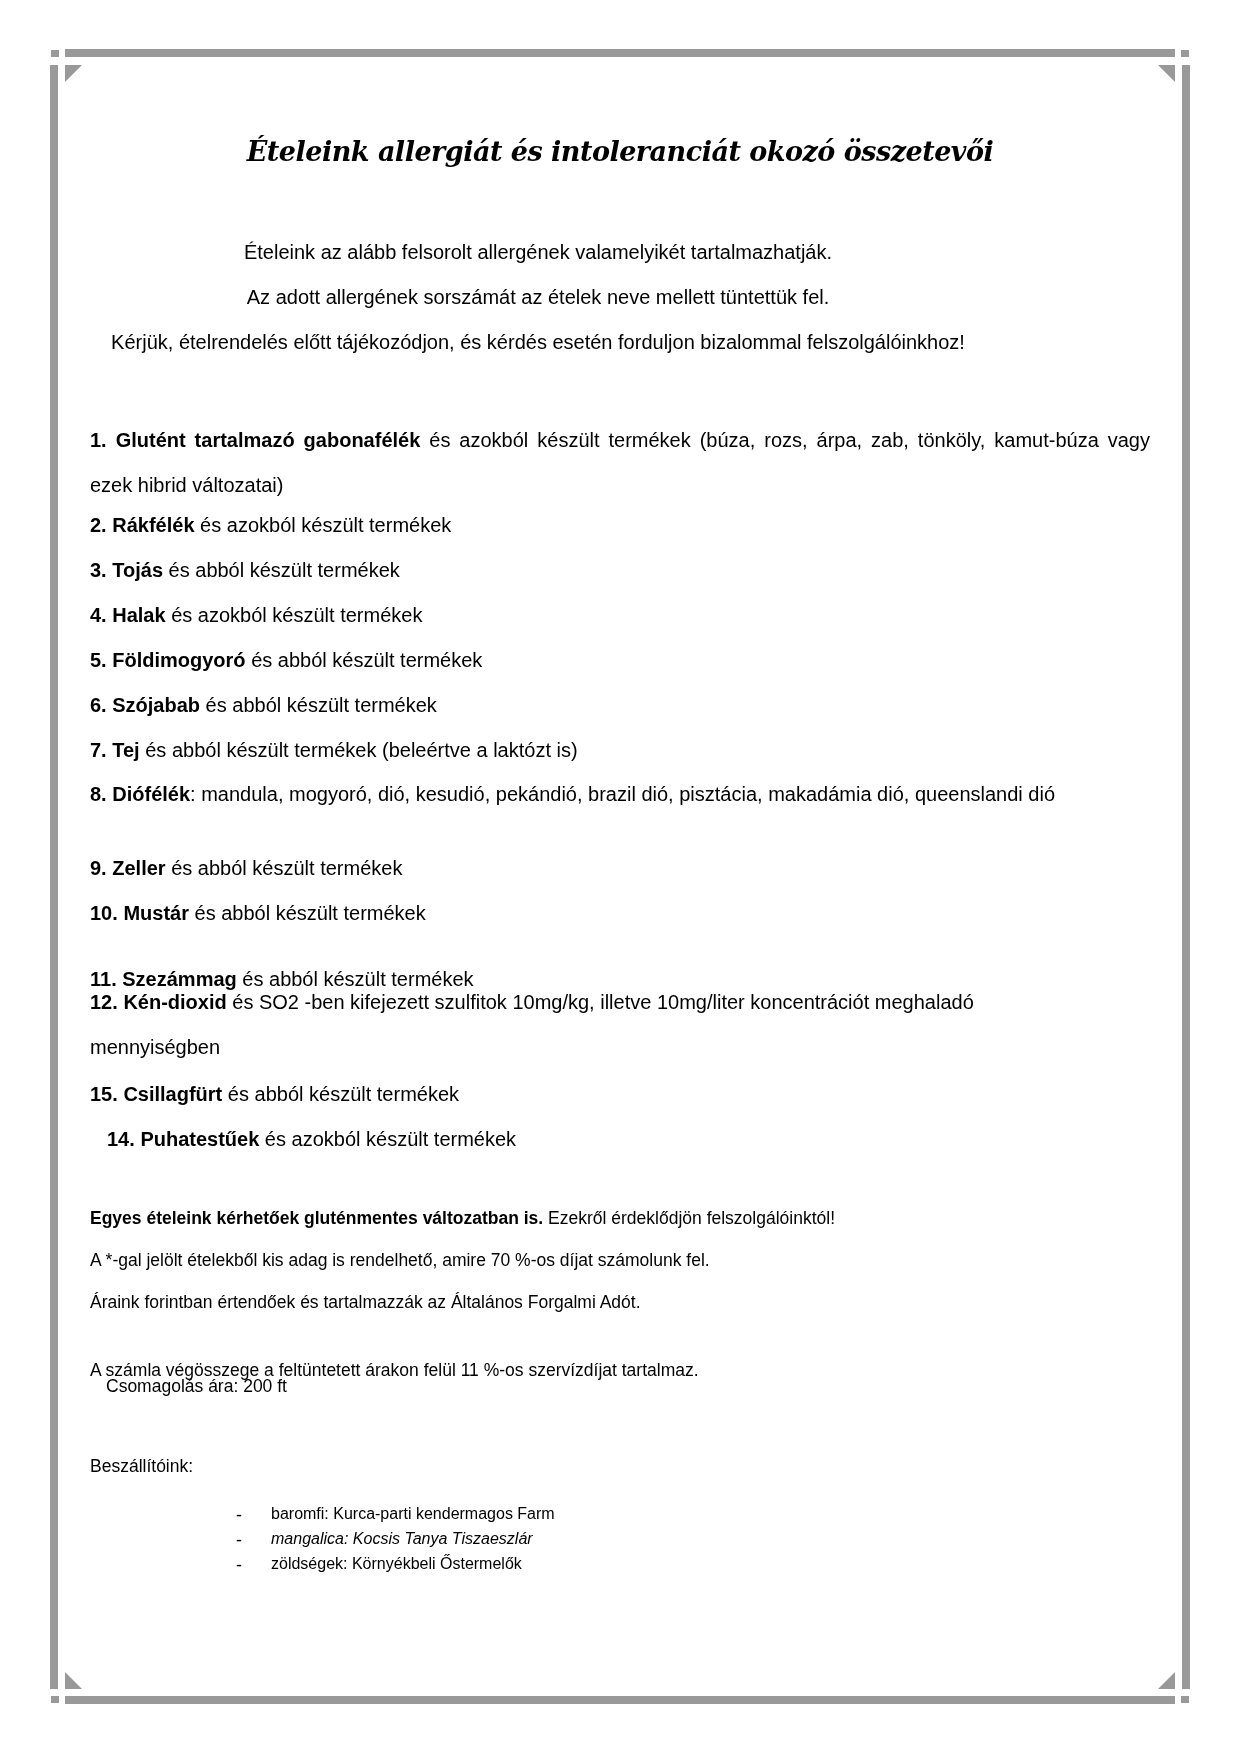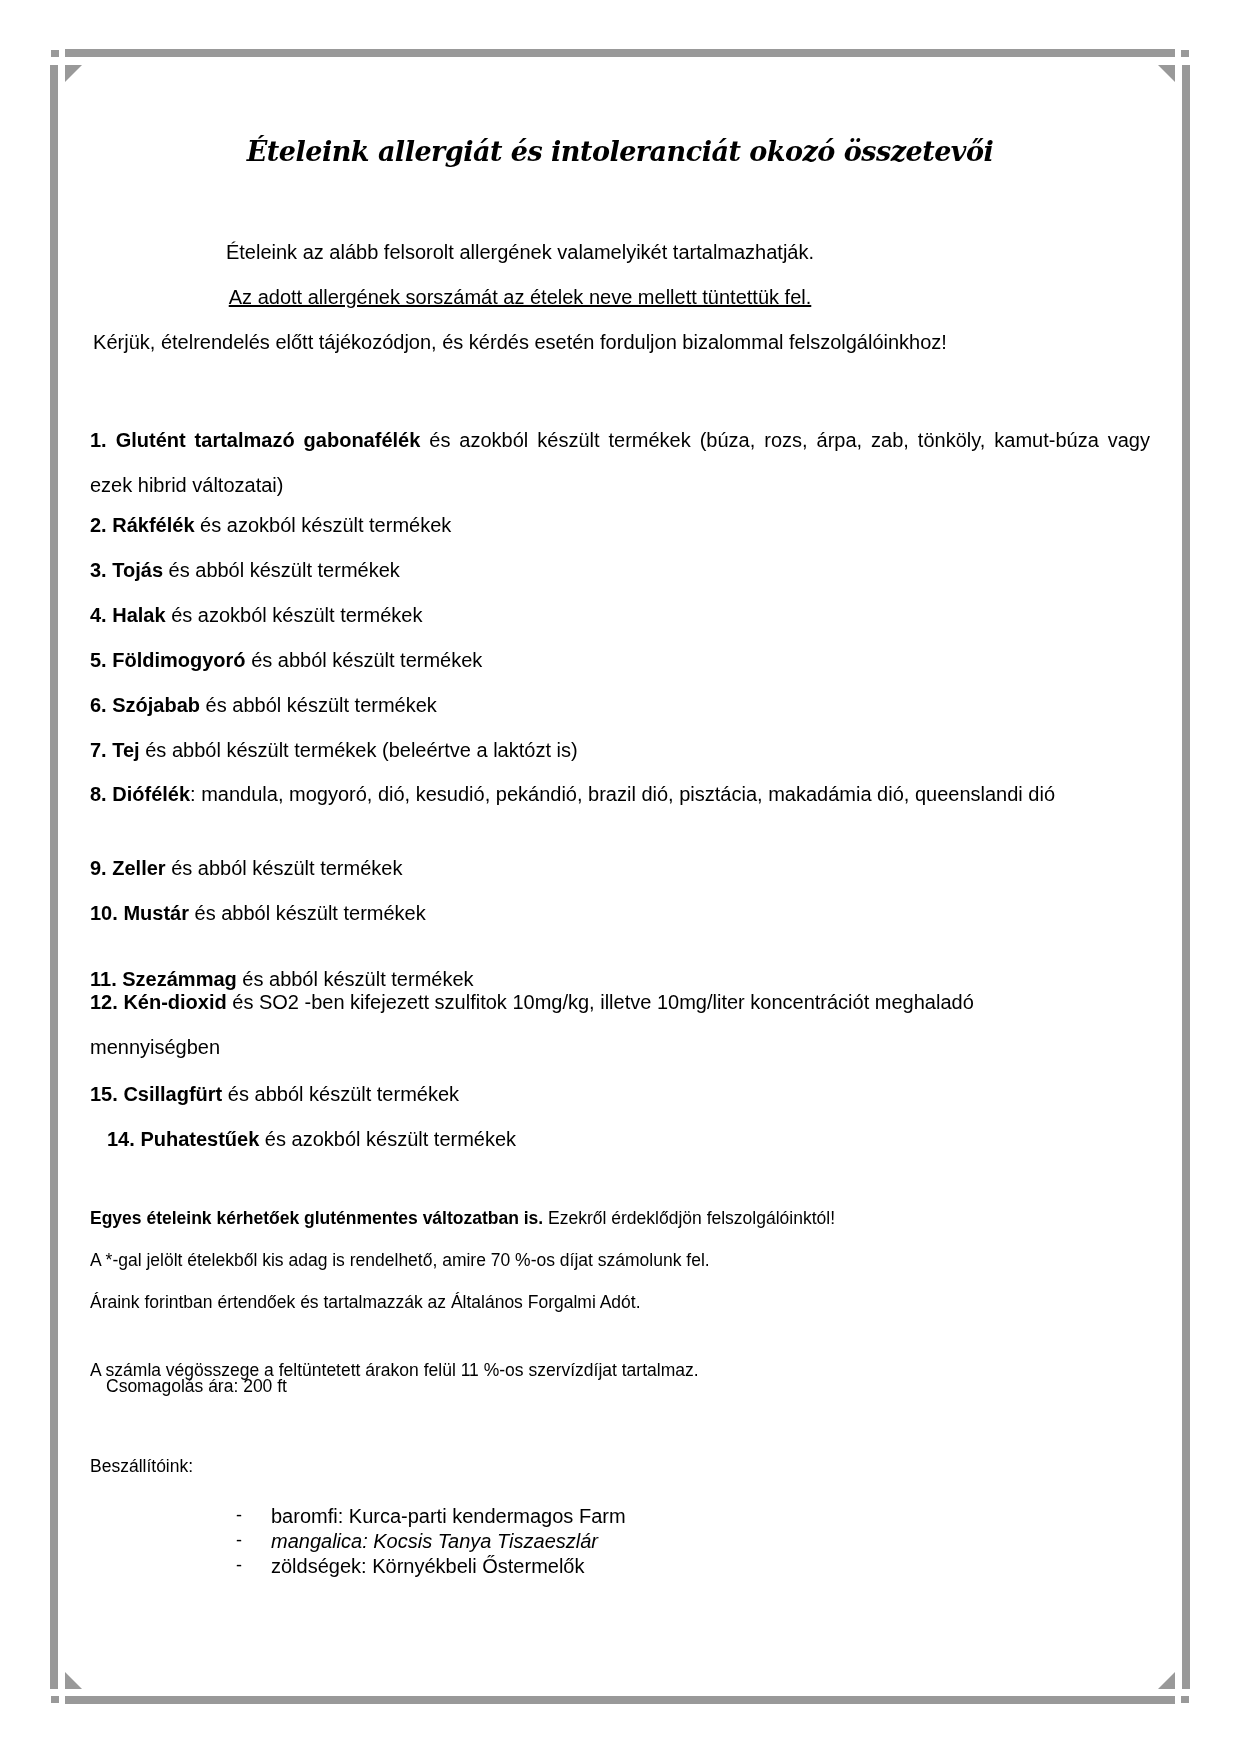--- a/index.html
+++ b/index.html
@@ -5,28 +5,28 @@
   html, body { margin:0; padding:0; background:#ffffff; }
   body { width:1240px; height:1754px; position:relative; overflow:hidden;
          font-family:"Liberation Sans", sans-serif; color:#000; }
   .bar { position:absolute; background:#999999; }
   .corner-sq { position:absolute; width:10px; height:9px; background:#999999;
                box-shadow: 0 0 0 1px #fff inset; }
   .tri { position:absolute; width:0; height:0; }
   .title { position:absolute; left:0; width:1240px; top:136px; text-align:center;
            font-family:"DejaVu Serif", "Liberation Serif", serif; font-style:italic; font-weight:bold;
            font-size:27px; letter-spacing:-0.5px; }
-  .intro { position:absolute; left:0; width:1040px; text-align:center; font-size:20px; }
+  .intro { position:absolute; left:18px; width:1040px; text-align:center; font-size:20px; }
   .list { position:absolute; left:90px; width:1060px; font-size:20px; }
   .item { position:absolute; left:0; width:1060px; line-height:28px; }
   .item b { font-weight:bold; }
   .justify { text-align:justify; text-align-last:left; line-height:27px; }
   .wrap2 { line-height:45px; }
   .note { position:absolute; left:90px; font-size:17.5px; }
-  .sup { position:absolute; font-size:20px; }
+  .sup { position:absolute; font-size:16px; }
   .dash { position:absolute; left:236px; font-size:18px; }
 </style>
 </head>
 <body>
 
 <div class="bar" style="left: 65px; top: 49px; width: 1110px; height: 8px; background: rgb(153, 153, 153);"></div>
 <div class="bar" style="left: 65px; top: 1696px; width: 1110px; height: 8px; background: rgb(153, 153, 153);"></div>
 <div class="bar" style="left: 50px; top: 65px; width: 8px; height: 1624px; background: rgb(153, 153, 153);"></div>
 <div class="bar" style="left: 1182px; top: 65px; width: 8px; height: 1624px; background: rgb(153, 153, 153);"></div>
 <div class="corner-sq" style="left: 50px; top: 49px; background: rgb(153, 153, 153);"></div>
@@ -34,21 +34,21 @@
 <div class="corner-sq" style="left: 50px; top: 1695px; background: rgb(153, 153, 153);"></div>
 <div class="corner-sq" style="left: 1180px; top: 1695px; background: rgb(153, 153, 153);"></div>
 <div class="tri" style="left:65px; top:65px; border-top:17px solid #999; border-right:17px solid transparent;"></div>
 <div class="tri" style="left:1158px; top:65px; border-top:17px solid #999; border-left:17px solid transparent;"></div>
 <div class="tri" style="left:65px; top:1672px; border-bottom:17px solid #999; border-right:17px solid transparent;"></div>
 <div class="tri" style="left:1158px; top:1672px; border-bottom:17px solid #999; border-left:17px solid transparent;"></div>
 
 <div class="title">Ételeink allergiát és intoleranciát okozó összetevői</div>
 
 <div class="intro" style="top:241px;">Ételeink az alább felsorolt allergének valamelyikét tartalmazhatják.</div>
-<div class="intro" style="top:286px;text-decoration:underline;">Az adott allergének sorszámát az ételek neve mellett tüntettük fel.</div>
+<div class="intro" style="top:286px;">Az adott allergének sorszámát az ételek neve mellett tüntettük fel.</div>
 <div class="intro" style="top:331px;">Kérjük, ételrendelés előtt tájékozódjon, és kérdés esetén forduljon bizalommal felszolgálóinkhoz!</div>
 
 <div class="list" style="top:0;">
   <div class="item justify wrap2" style="top:418px; line-height:45px;">
     <b>1.</b>
     <b>Glutént tartalmazó gabonafélék</b><span> és azokból készült termékek (búza, rozs, árpa, zab, tönköly, kamut-búza vagy ezek hibrid változatai)</span>
   </div>
   <div class="item" style="top:511px;">
     <b>2.</b>
     <b>Rákfélék</b><span> és azokból készült termékek</span>

